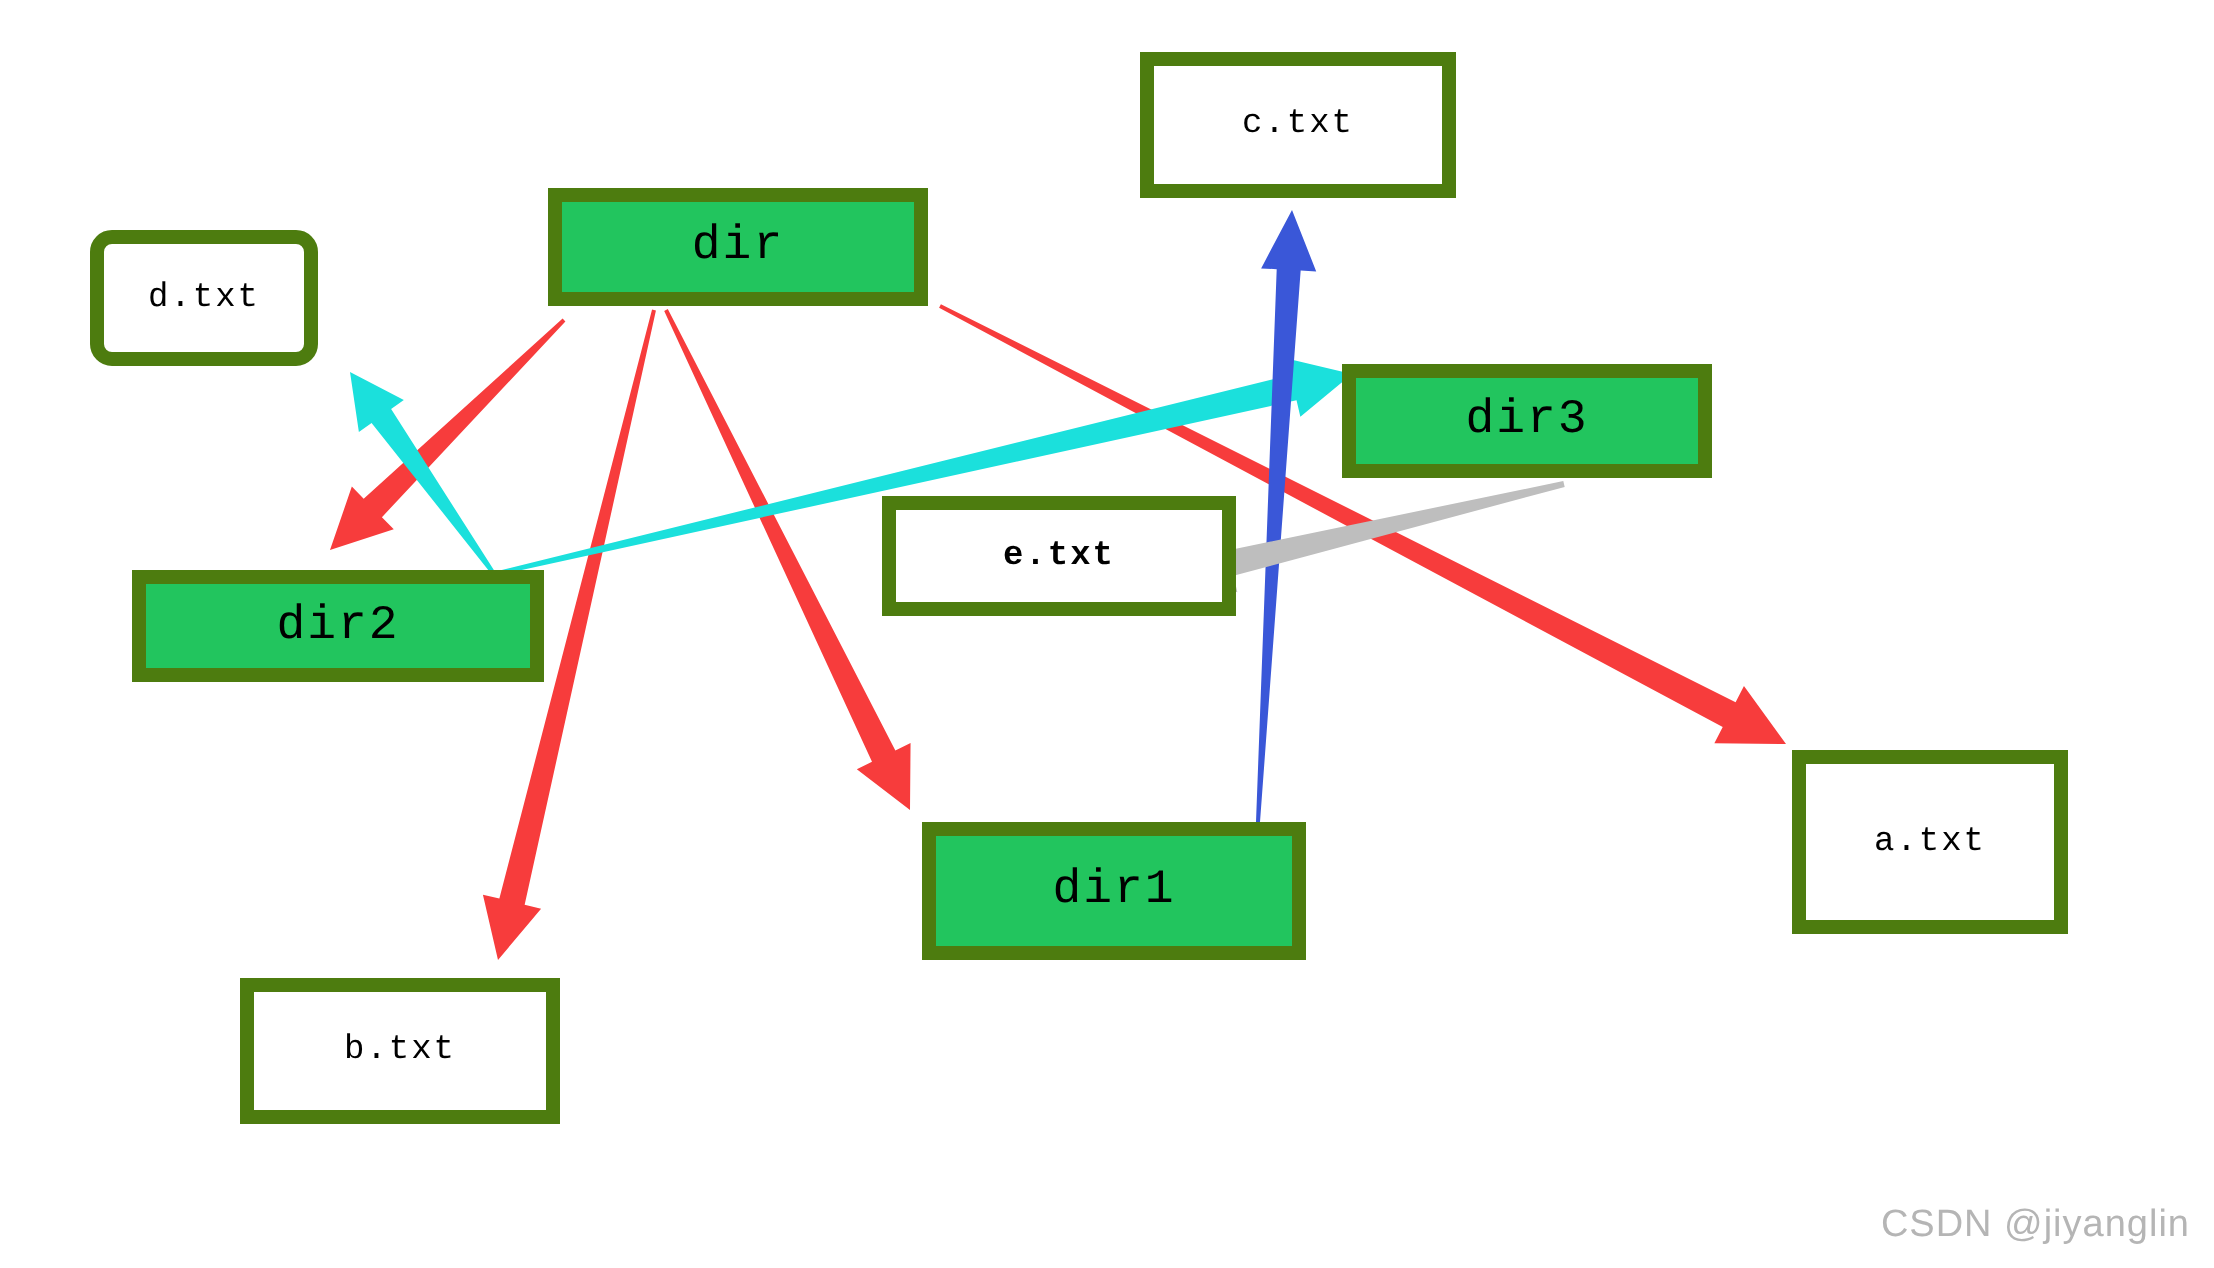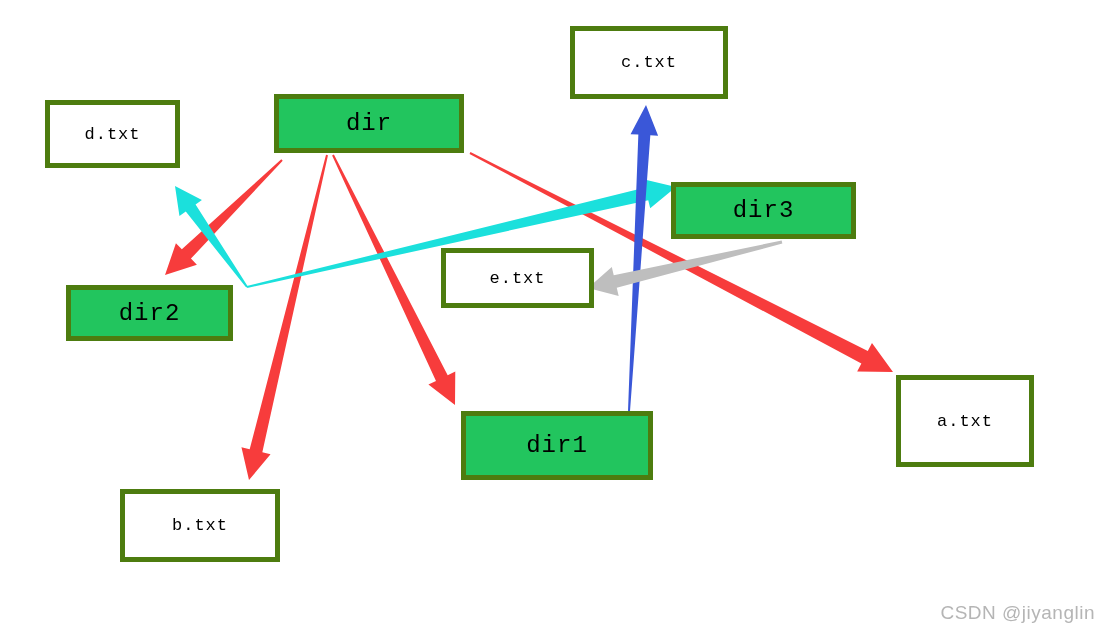--- a/index.html
+++ b/index.html
@@ -24,21 +24,21 @@
     width: 1107px;
     height: 634px;
     pointer-events: none;
   }
   .node {
     position: absolute;
     box-sizing: border-box;
     display: flex;
     align-items: center;
     justify-content: center;
-    border: 5px solid #4d7c0f;
+    border: 7px solid #4d7c0f;
     background: #ffffff;
     font-family: "Liberation Mono", "DejaVu Sans Mono", monospace;
     color: #000000;
     letter-spacing: 1px;
     z-index: 5;
   }
   .node.dir {
     background: #22c55e;
     font-size: 24px;
   }
@@ -71,30 +71,30 @@
       <polygon points="630.00,411.06 650.33,135.29 658.11,135.72 646.00,105.00 630.56,134.19 638.35,134.62 628.00,410.94" fill="#3A57D8"></polygon>
       <polygon points="781.65,240.54 613.74,275.22 611.80,266.99 588.00,288.00 618.69,296.09 616.74,287.86 782.35,243.46" fill="#BEBEBE"></polygon>
     </svg>
   <div id="nodes-layer">
       <div class="node file" style="left: 570px; top: 26px; width: 158px; height: 73px;">
         <span>c.txt</span>
       </div>
       <div class="node dir" style="left: 274px; top: 94px; width: 190px; height: 59px;">
         <span>dir</span>
       </div>
-      <div class="node file" style="left: 45px; top: 100px; width: 135px; height: 68px;">
+      <div class="node file" style="left: 45px; top: 115px; width: 114px; height: 68px; border-radius: 11px;">
         <span>d.txt</span>
       </div>
       <div class="node dir" style="left: 671px; top: 182px; width: 185px; height: 57px;">
         <span>dir3</span>
       </div>
-      <div class="node file" style="left: 441px; top: 248px; width: 153px; height: 60px;">
+      <div class="node file" style="left: 441px; top: 248px; width: 177px; height: 60px; font-weight: bold;">
         <span>e.txt</span>
       </div>
-      <div class="node dir" style="left: 66px; top: 285px; width: 167px; height: 56px;">
+      <div class="node dir" style="left: 66px; top: 285px; width: 206px; height: 56px;">
         <span>dir2</span>
       </div>
       <div class="node file" style="left: 896px; top: 375px; width: 138px; height: 92px; text-align: right;">
         <span>a.txt</span>
       </div>
       <div class="node dir" style="left: 461px; top: 411px; width: 192px; height: 69px;">
         <span>dir1</span>
       </div>
       <div class="node file" style="left: 120px; top: 489px; width: 160px; height: 73px; text-align: right;">
         <span>b.txt</span>

